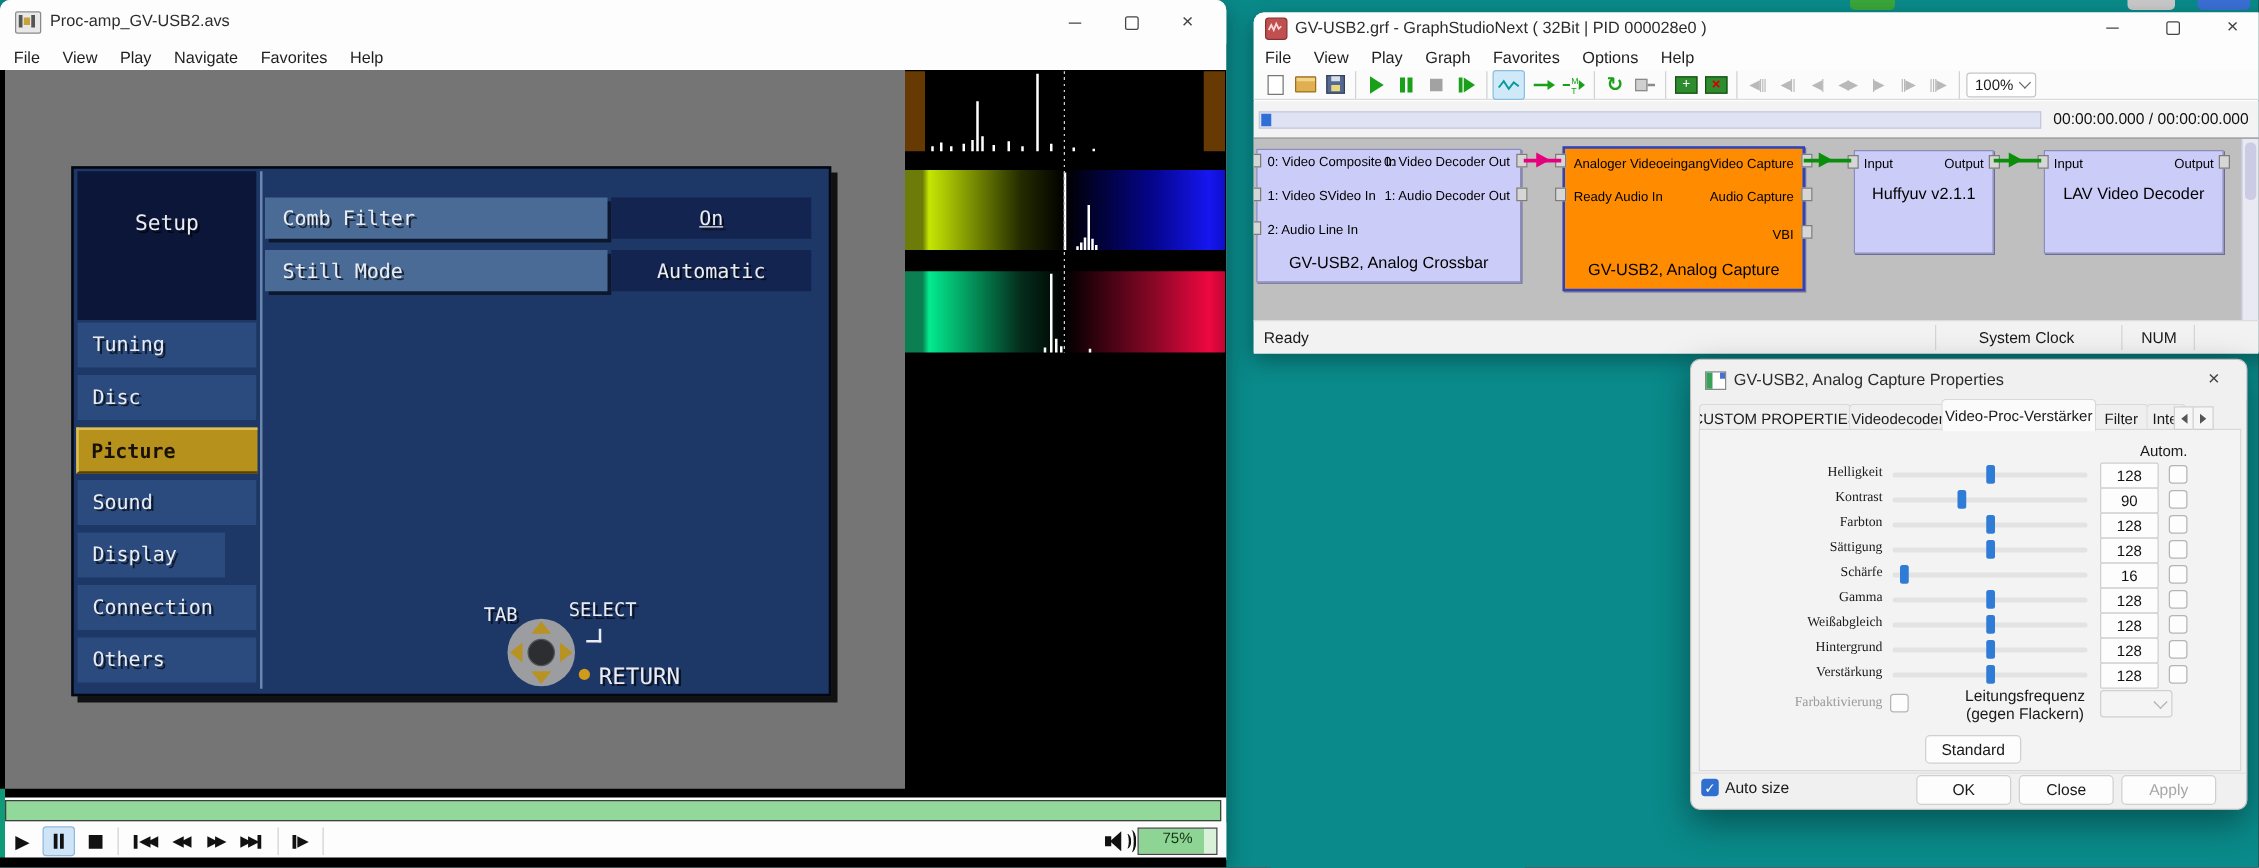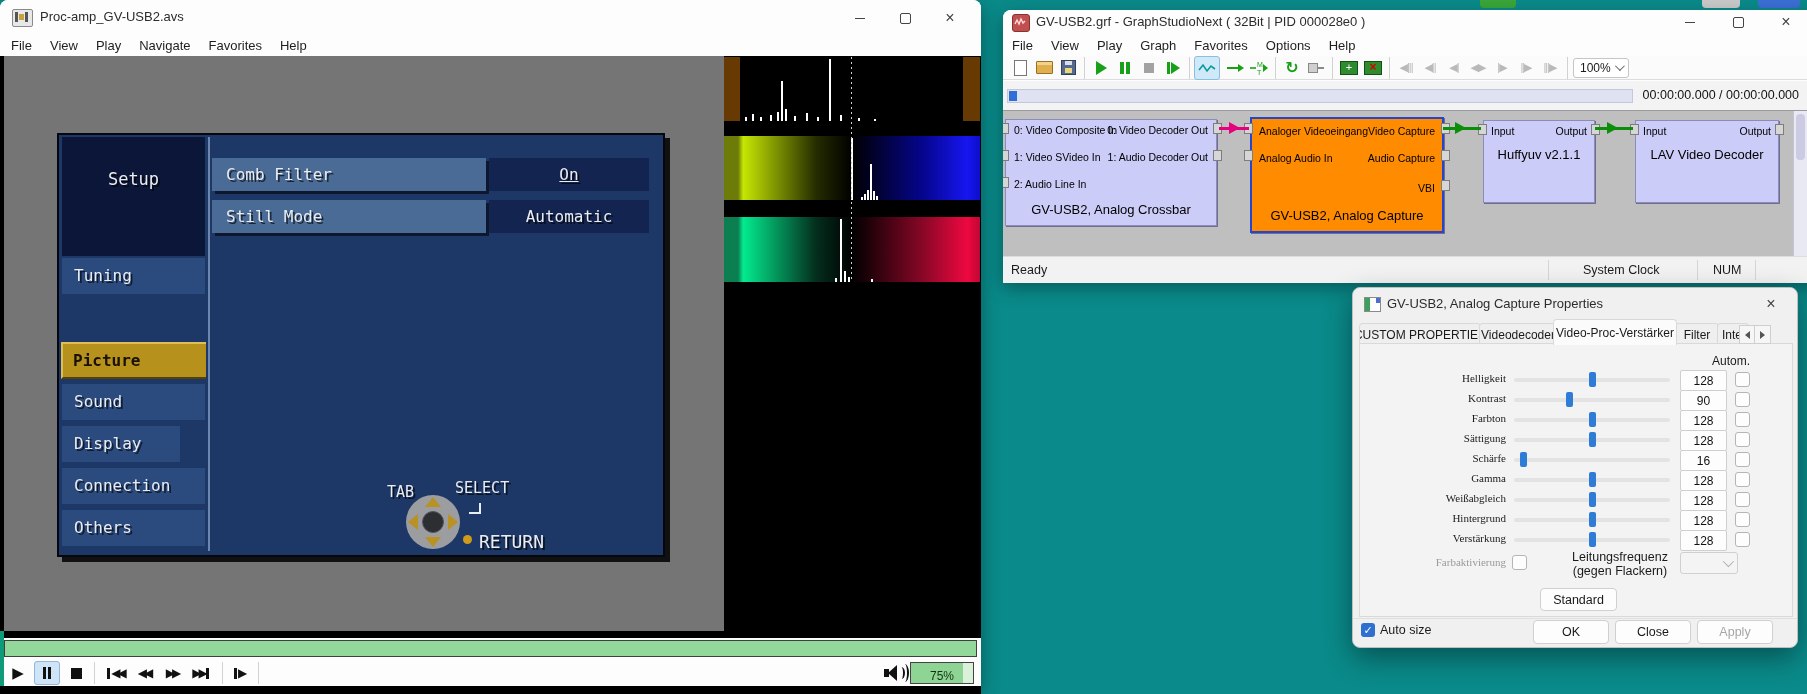--- a/index.html
+++ b/index.html
@@ -81,20 +81,21 @@
 
       <div class="abs" style="left:57px;top:77px;width:604px;height:420px;background:#1d3767;border:2px solid #05070f;box-shadow:5px 5px 0 rgba(0,0,0,.85);">
 
         <div class="abs mono osdtxt" style="left:3px;top:2px;width:143px;height:119px;background:#0b1638;font-size:17px;text-align:center;padding-top:32px;box-sizing:border-box;">
           <span>Setup</span>
         </div>
 
         <div class="abs" style="left:149px;top:2px;width:2px;height:414px;background:#6d86ae;"></div>
 
         <div class="abs mono osdtxt" style="left:3px;top:123px;width:143px;height:36px;background:#2b4a7d;font-size:16px;line-height:36px;padding-left:12px;box-sizing:border-box;">Tuning</div>
+        <div class="abs mono osdtxt" style="left:3px;top:165px;width:143px;height:36px;background:#2b4a7d;font-size:16px;line-height:36px;padding-left:12px;box-sizing:border-box;">Disc</div>
         <div class="abs mono" style="left:2px;top:207px;width:145px;height:37px;background:#b6921d;border-top:2px solid #dcbf56;border-left:2px solid #dcbf56;border-bottom:2px solid #55410a;color:#191006;font-size:16px;font-weight:bold;line-height:33px;padding-left:10px;box-sizing:border-box;">Picture</div>
         <div class="abs mono osdtxt" style="left:3px;top:249px;width:143px;height:36px;background:#2b4a7d;font-size:16px;line-height:36px;padding-left:12px;box-sizing:border-box;">Sound</div>
         <div class="abs mono osdtxt" style="left:3px;top:291px;width:118px;height:36px;background:#2b4a7d;font-size:16px;line-height:36px;padding-left:12px;box-sizing:border-box;">Display</div>
         <div class="abs mono osdtxt" style="left:3px;top:375px;width:143px;height:36px;background:#2b4a7d;font-size:16px;line-height:36px;padding-left:12px;box-sizing:border-box;">Others</div>
         <div class="abs mono osdtxt" style="left:3px;top:333px;width:143px;height:36px;background:#2b4a7d;font-size:16px;line-height:36px;padding-left:12px;box-sizing:border-box;">Connection</div>
 
         <div class="abs mono osdtxt" style="left:153px;top:23px;width:274px;height:33px;background:#4a6b96;box-shadow:3px 3px 0 rgba(0,0,0,.55);font-size:16px;line-height:33px;padding-left:14px;box-sizing:border-box;">Comb Filter</div>
         <div class="abs mono osdtxt" style="left:430px;top:23px;width:160px;height:33px;background:#132450;font-size:16px;line-height:33px;text-align:center;text-decoration:underline;">On</div>
         <div class="abs mono osdtxt" style="left:153px;top:65px;width:274px;height:33px;background:#4a6b96;box-shadow:3px 3px 0 rgba(0,0,0,.55);font-size:16px;line-height:33px;padding-left:14px;box-sizing:border-box;">Still Mode</div>
         <div class="abs mono osdtxt" style="left:430px;top:65px;width:160px;height:33px;background:#132450;font-size:16px;line-height:33px;text-align:center;">Automatic</div>
@@ -194,21 +195,21 @@
           <span style="font-size:12px;color:#111;font-family:'DejaVu Sans',sans-serif;">▶</span>
         </div>
       <div class="abs sep-v" style="left:258px;top:4px;"></div>
 
       <div class="abs" style="left:884px;top:5px;width:22px;height:20px;">
         <div class="abs" style="left:0;top:6px;width:5px;height:8px;background:#111;"></div>
         <div class="abs" style="left:4px;top:2px;width:0;height:0;border-top:8px solid transparent;border-bottom:8px solid transparent;border-right:9px solid #111;"></div>
         <div class="abs" style="left:14px;top:4px;width:5px;height:12px;border-right:2px solid #111;border-radius:0 60% 60% 0;"></div>
         <div class="abs" style="left:17px;top:1px;width:6px;height:18px;border-right:2px solid #111;border-radius:0 60% 60% 0;"></div>
       </div>
-      <div class="abs" style="left:910px;top:4px;width:64px;height:22px;border:1px solid #444;box-sizing:border-box;background:linear-gradient(to right,#8ed595 0 84%,#d9f1d9 84%);display:flex;align-items:flex-end;justify-content:center;">
+      <div class="abs" style="left:910px;top:4px;width:64px;height:22px;border:1px solid #444;box-sizing:border-box;background:linear-gradient(to right,#8ed595 0 84%,#d9f1d9 84%);display:flex;align-items:flex-start;justify-content:center;">
         <span style="font-size:12px;color:#143314;">75%</span>
       </div>
     </div>
   </div>
 
   <div class="abs" style="left:0;top:631px;width:4px;height:57px;background:#0f9b7a;"></div>
   <div class="abs" style="left:0;top:686px;width:981px;height:8px;background:#000;"></div>
 
   <div class="abs win" style="left:1003px;top:10px;width:966px;height:272px;border-radius:8px 0 0 0;">
 
@@ -334,21 +335,21 @@
         <div class="pin" style="left:-6px;top:3px;"></div>
         <div class="pin" style="left:-6px;top:30px;"></div>
         <div class="pin" style="left:-6px;top:57px;"></div>
         <div class="pin" style="right:-6px;top:3px;"></div>
         <div class="pin" style="right:-6px;top:30px;"></div>
         <div class="fname" style="bottom:8px;">GV-USB2, Analog Crossbar</div>
       </div>
 
       <div class="fbox" style="left:247px;top:6px;width:190px;height:112px;background:#ff8c00;border:2px solid #2744cc;">
         <div class="pinlbl" style="left:7px;top:6px;">Analoger Videoeingang</div>
-        <div class="pinlbl" style="left:7px;top:33px;">Analog Audio In</div>
+        <div class="pinlbl" style="left:7px;top:33px;">Ready Audio In</div>
         <div class="pinlbl" style="right:7px;top:6px;">Video Capture</div>
         <div class="pinlbl" style="right:7px;top:33px;">Audio Capture</div>
         <div class="pinlbl" style="right:7px;top:63px;">VBI</div>
         <div class="pin" style="left:-8px;top:4px;"></div>
         <div class="pin" style="left:-8px;top:31px;"></div>
         <div class="pin" style="right:-8px;top:4px;"></div>
         <div class="pin" style="right:-8px;top:31px;"></div>
         <div class="pin" style="right:-8px;top:61px;"></div>
         <div class="fname" style="bottom:8px;">GV-USB2, Analog Capture</div>
       </div>

